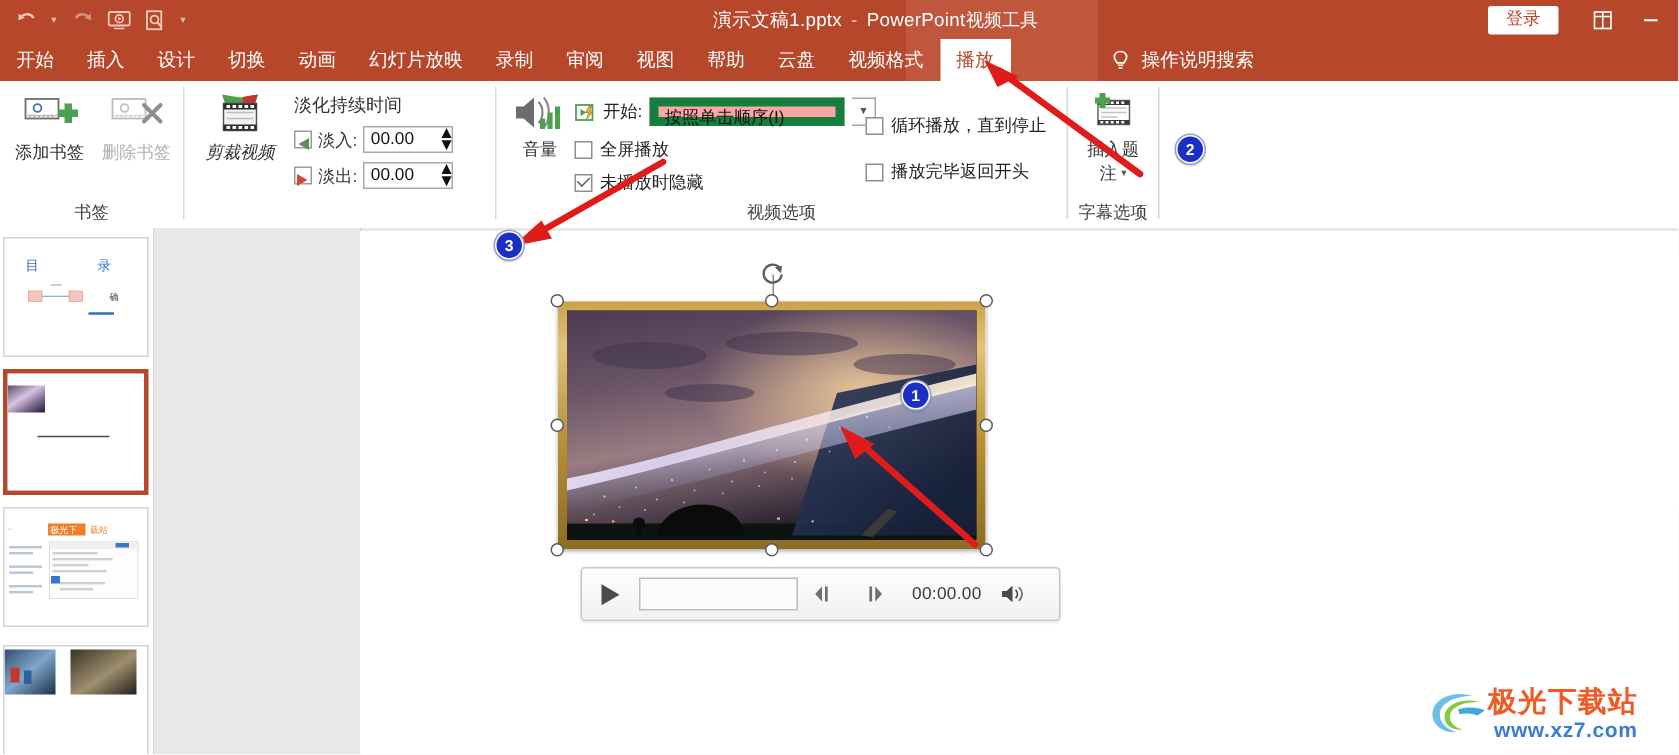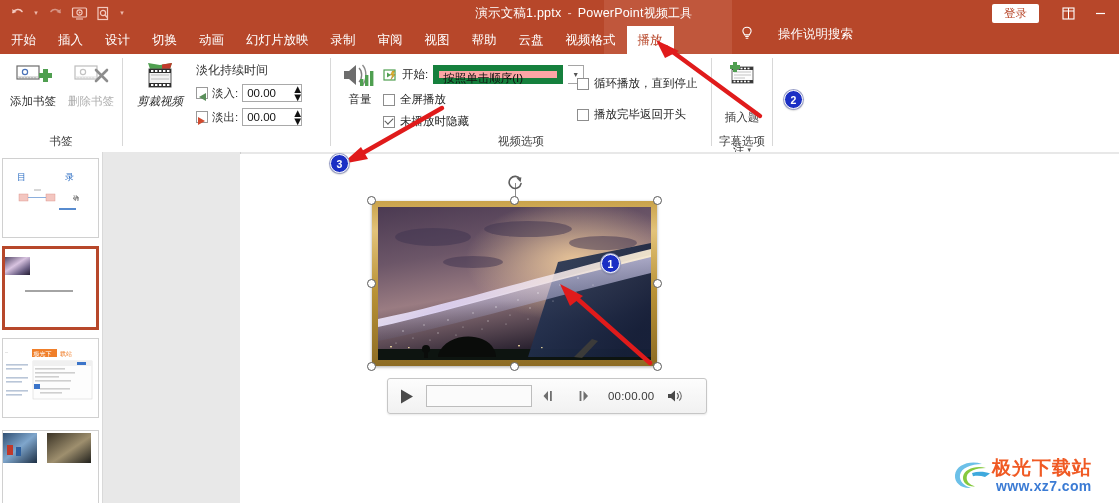--- a/index.html
+++ b/index.html
@@ -53,21 +53,21 @@
     background:#b7472a;
   }
   .tabstrip .ctxbg{position:absolute;left:604px;top:0;width:128px;height:28px;background:#c0573c;}
   .tabs{position:absolute;left:0;top:0;height:28px;display:flex;align-items:stretch;}
   .tab{
     display:flex;align-items:center;justify-content:center;
     padding:0 11px;font-size:12.5px;color:#ffffff;height:28px;
     white-space:nowrap;
   }
   .tab.active{background:#ffffff;color:#b7472a;}
-  .tellme{position:absolute;left:740px;top:0;height:28px;display:flex;gap:24px;color:#ffffff;font-size:12.5px;}
+  .tellme{position:absolute;left:740px;top:0;height:28px;display:flex;align-items:center;gap:7px;color:#ffffff;font-size:12.5px;}
   .bulb{width:14px;height:15px;position:relative;display:inline-block;}
   .bulb svg{display:block;}
 
   
   .ribbon{
     position:absolute;left:0;top:54px;width:1119px;height:98px;
     background:#ffffff;border-bottom:1px solid #d4d4d4;
   }
   .grp{position:absolute;top:0;height:98px;}
   .grp-title{
@@ -121,21 +121,21 @@
   }
   .combo-btn{
     width:16px;height:19px;border:1px solid #a5a5a5;border-left:none;background:#fff;box-sizing:border-box;
     display:flex;align-items:center;justify-content:center;font-size:7px;color:#555;
   }
   .start-ico{width:14px;height:14px;position:relative;flex:none;}
 
   
   .cap-btn{
     position:absolute;left:714px;top:7px;width:56px;display:flex;flex-direction:column;
-    align-items:center;gap:19px;font-size:11.5px;color:#333;text-align:center;line-height:14px;
+    align-items:center;gap:2px;font-size:11.5px;color:#333;text-align:center;line-height:14px;
   }
 
   
   .workarea{position:absolute;left:0;top:152px;width:1119px;height:351px;background:#ffffff;}
   .thumbpane{position:absolute;left:0;top:0;width:103px;height:351px;background:#ffffff;overflow:hidden;}
   .thumbpane-line{position:absolute;left:102px;top:0;width:1px;height:351px;background:#d9d9d9;}
   .thumb{position:absolute;left:2px;width:97px;background:#ffffff;border:1px solid #d0d0d0;box-sizing:border-box;overflow:hidden;}
   .thumb.sel{border:3px solid #b7472a;}
 
   .canvaspane{position:absolute;left:103px;top:0;width:1016px;height:351px;background:#e8e8e8;}

